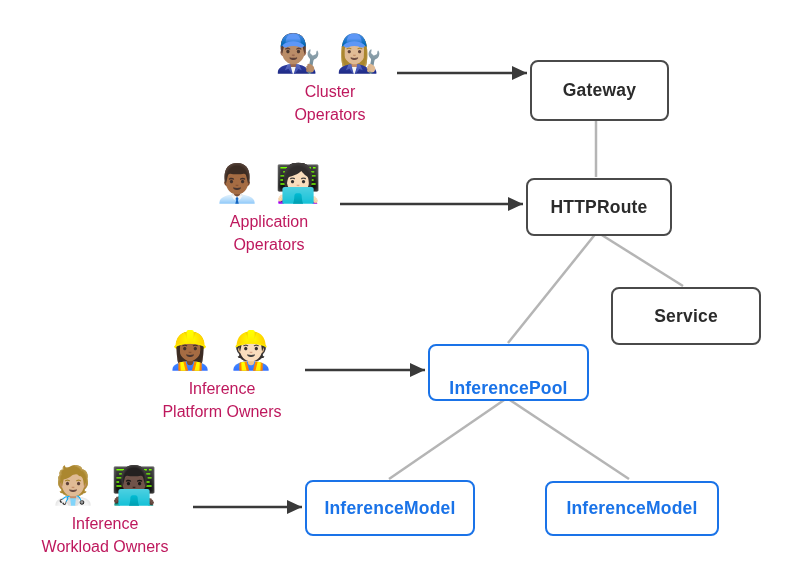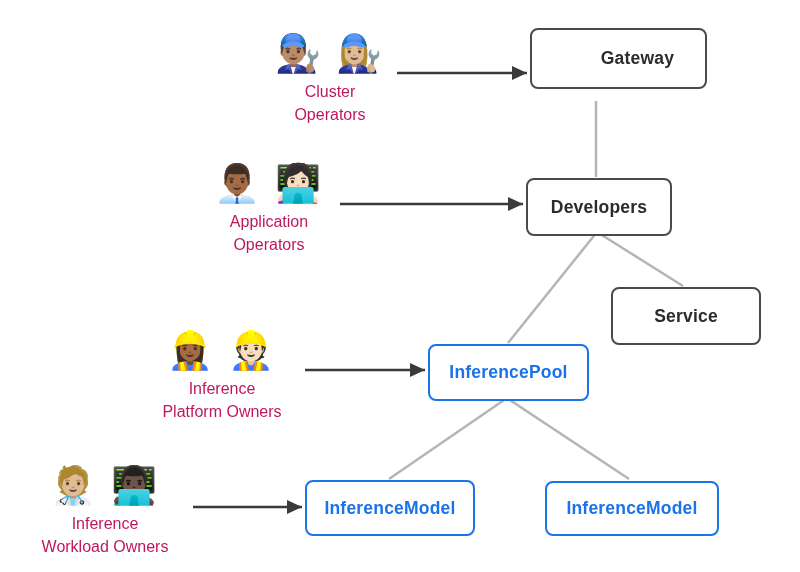--- a/index.html
+++ b/index.html
@@ -85,33 +85,33 @@
     <div class="persona-label">Inference
 Platform Owners</div>
   </div>
 
   <div class="persona" style="left:0px; top:464px;">
     <div class="persona-emoji">🧑🏼‍⚕️ 👨🏿‍💻</div>
     <div class="persona-label">Inference
 Workload Owners</div>
   </div>
 
-  <div class="node standard" style="left:530px; top:28px; width:135px; height:57px;padding-left:38px;">
+  <div class="node standard" style="left:530px; top:60px; width:135px; height:57px;">
     <span>Gateway</span>
   </div>
 
   <div class="node standard" style="left:526px; top:178px; width:142px; height:54px;">
-    <span>Developers</span>
+    <span>HTTPRoute</span>
   </div>
 
   <div class="node standard" style="left:611px; top:287px; width:146px; height:54px;align-items:center;">
     <span>Service</span>
   </div>
 
-  <div class="node extension" style="left:428px; top:344px; width:157px; height:53px;">
+  <div class="node extension" style="left:428px; top:344px; width:157px; height:53px;align-items:flex-end;">
     <span>InferencePool</span>
   </div>
 
   <div class="node extension" style="left:305px; top:480px; width:166px; height:52px;">
     <span>InferenceModel</span>
   </div>
 
   <div class="node extension" style="left:545px; top:481px; width:170px; height:51px;">
     <span>InferenceModel</span>
   </div>

